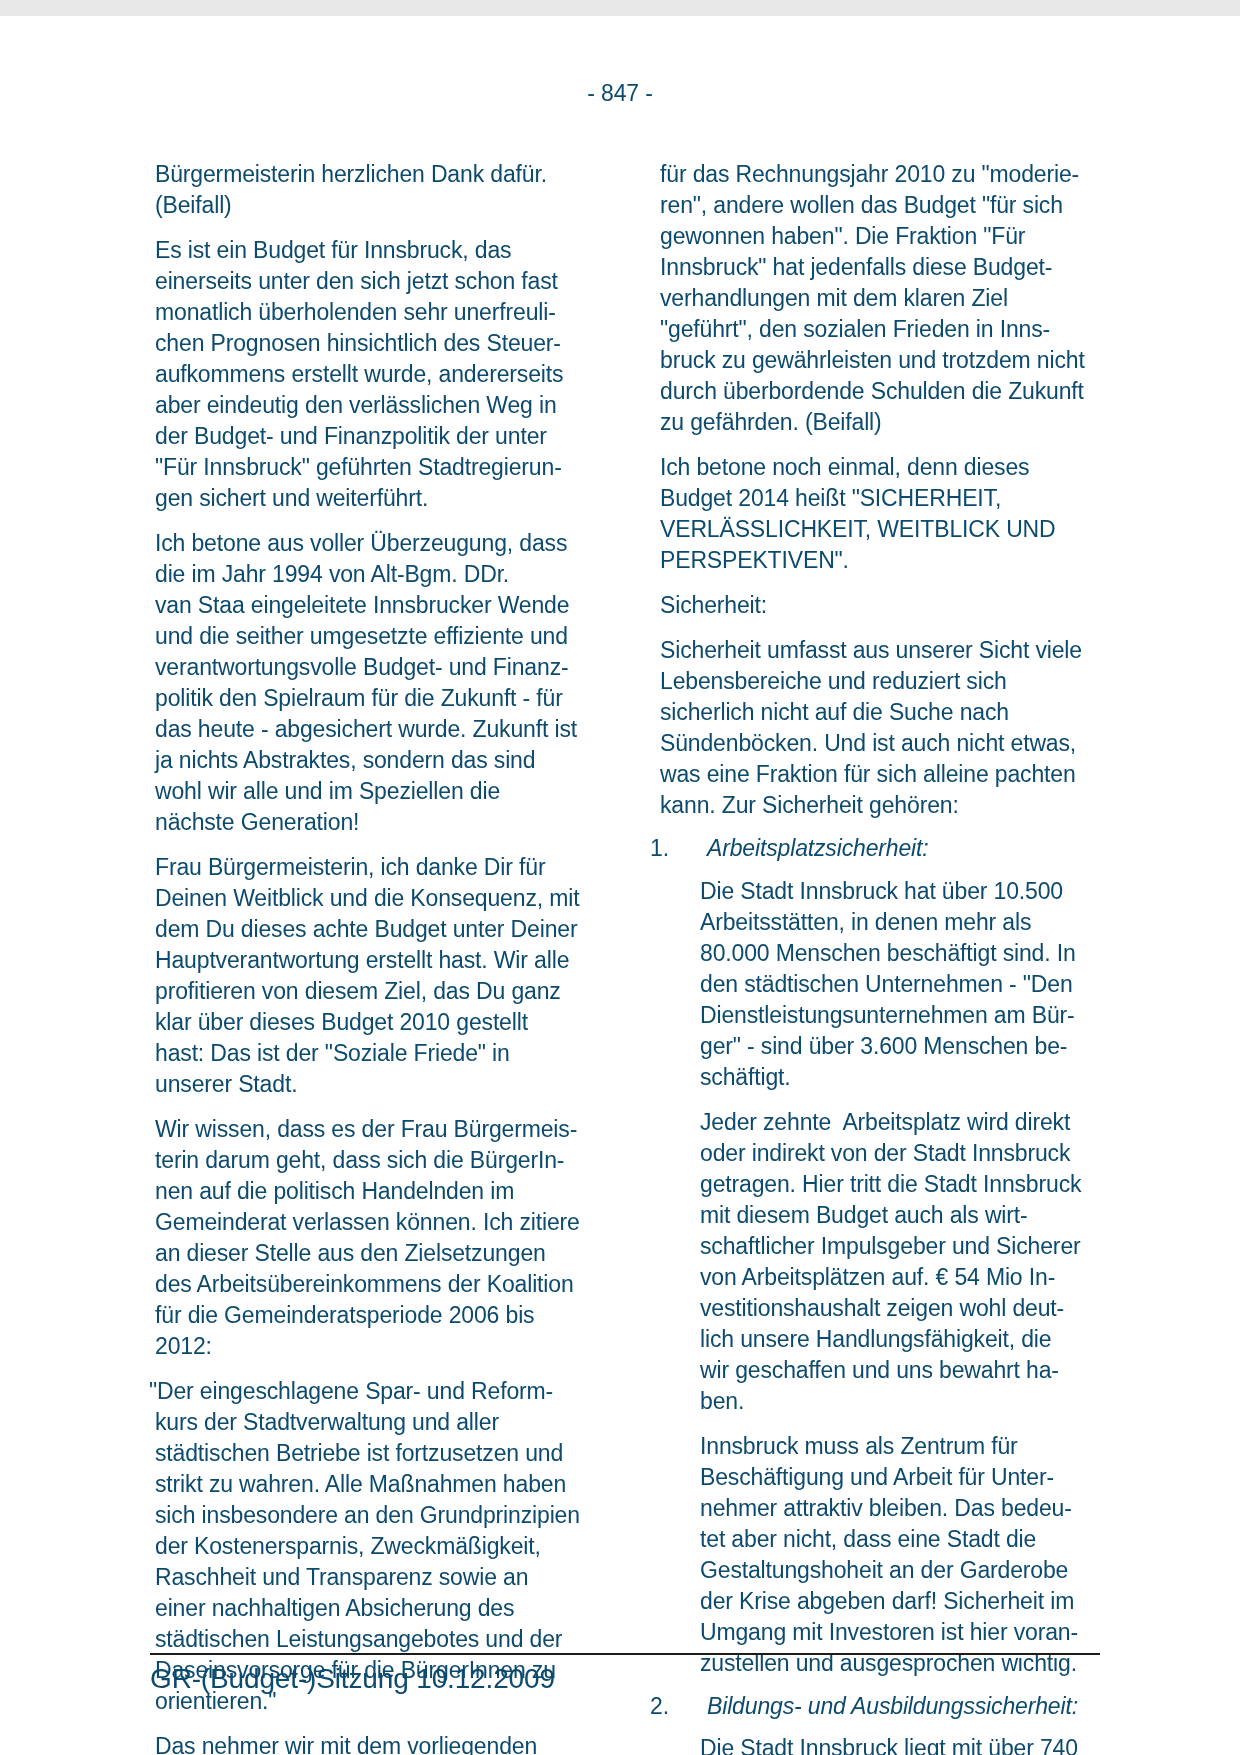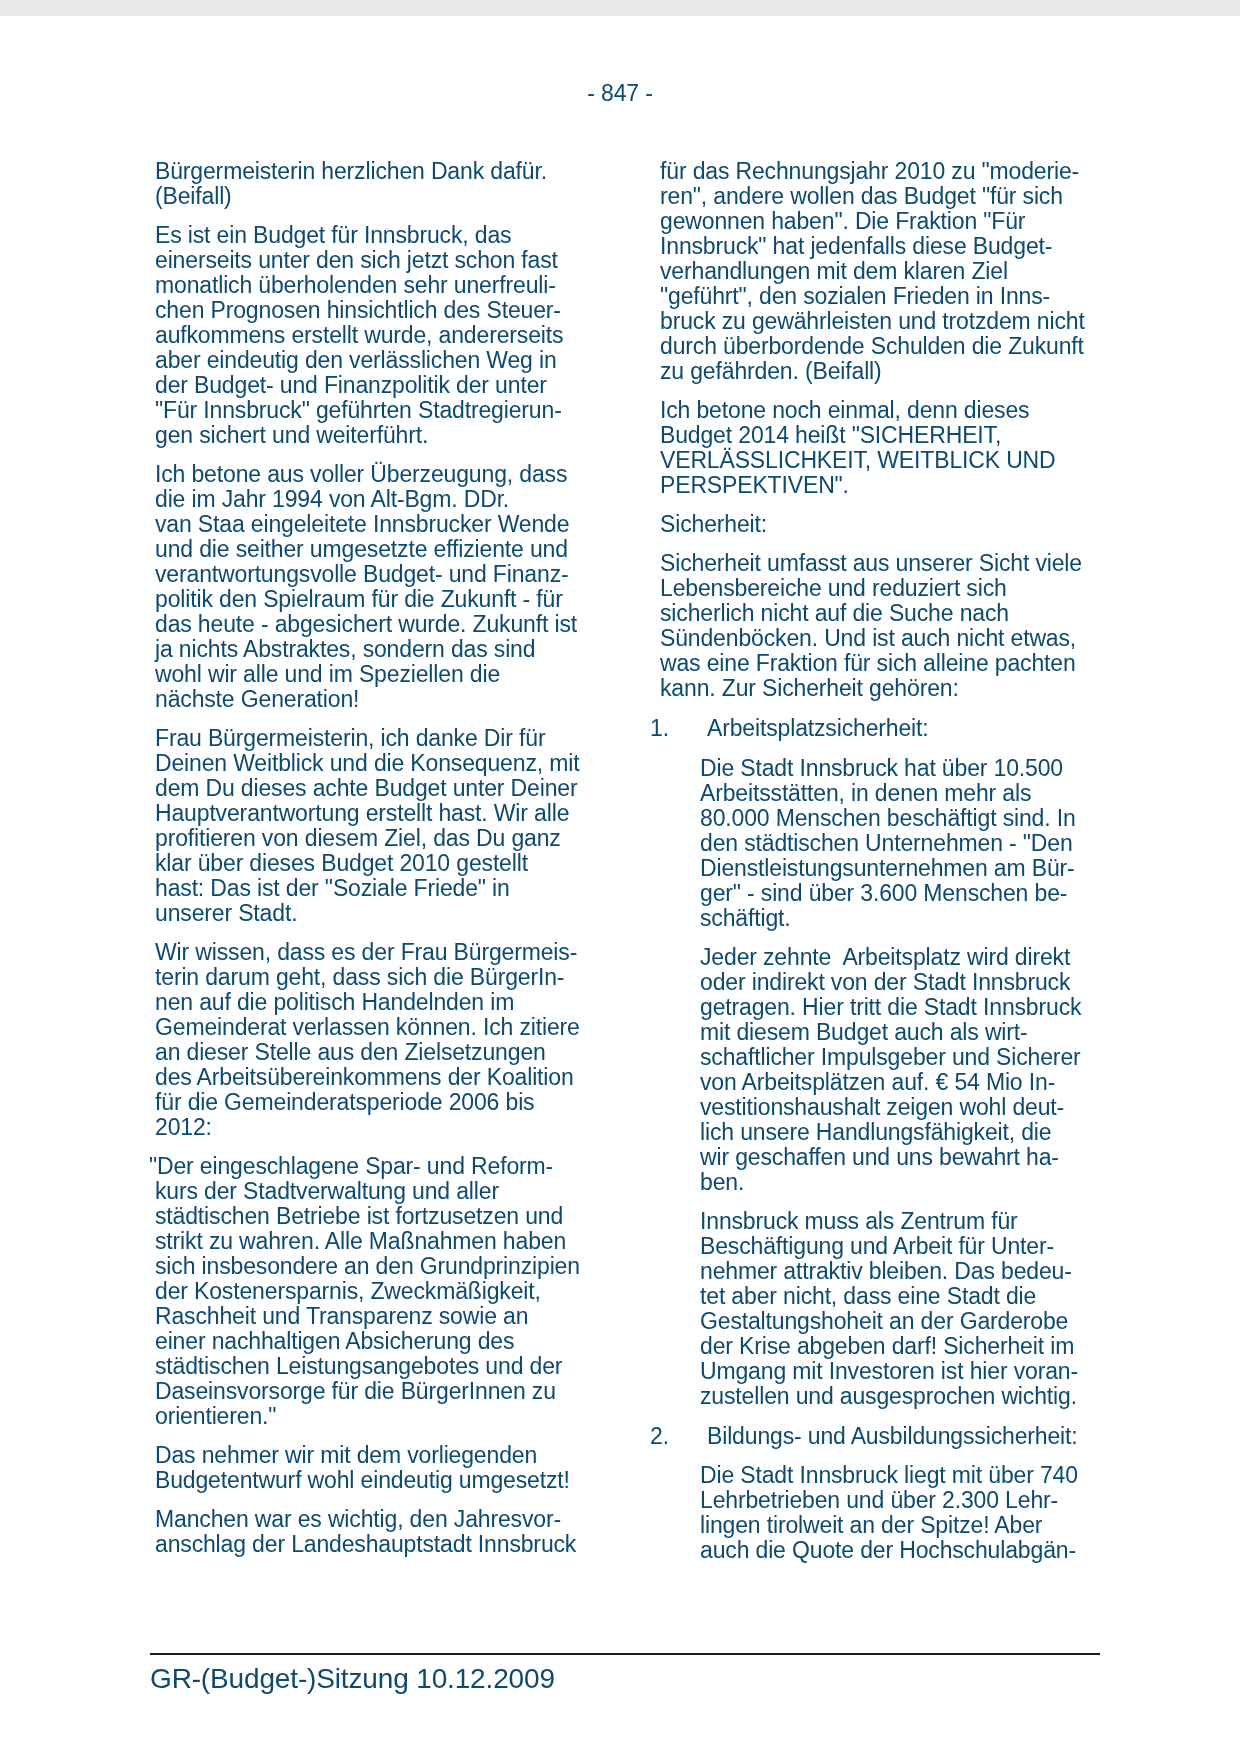--- a/index.html
+++ b/index.html
@@ -18,34 +18,34 @@
     font-size:23px; letter-spacing:-0.15px;
   }
   .col {
     position:absolute; top:143px;
   }
   .col-left  { left:155px; width:440px; }
   .col-right { left:650px; width:460px; }
   .col p, .col h3 {
     margin:0 0 14px 0;
     font-size:23px;
-    line-height:25px;
+    line-height:31px;
     letter-spacing:-0.15px;
     font-weight:normal;
     white-space:pre;      
   }
   .col-right > p.flush { margin-left:10px; }
   .col h3 { font-weight:normal; margin-left:10px; }
   .quote { text-indent:-6px; }
   .list-row {
     display:flex; margin:0 0 14px 0;
     font-size:23px; line-height:26.5px; letter-spacing:-0.15px;
   }
   .list-row .num { flex:none; width:57px; white-space:pre; }
-  .list-row .item-title { white-space:pre; }
+  .list-row .item-title { font-style:italic; white-space:pre; }
   .col-right p.indent { margin-left:50px; }
   .footer {
     position:absolute; top:1637px; left:150px; width:950px;
     border-top:2px solid #1c1c1c;
   }
   .footer-text {
     padding-top:8px;
     font-size:28px; letter-spacing:-0.15px;
   }
 </style>

